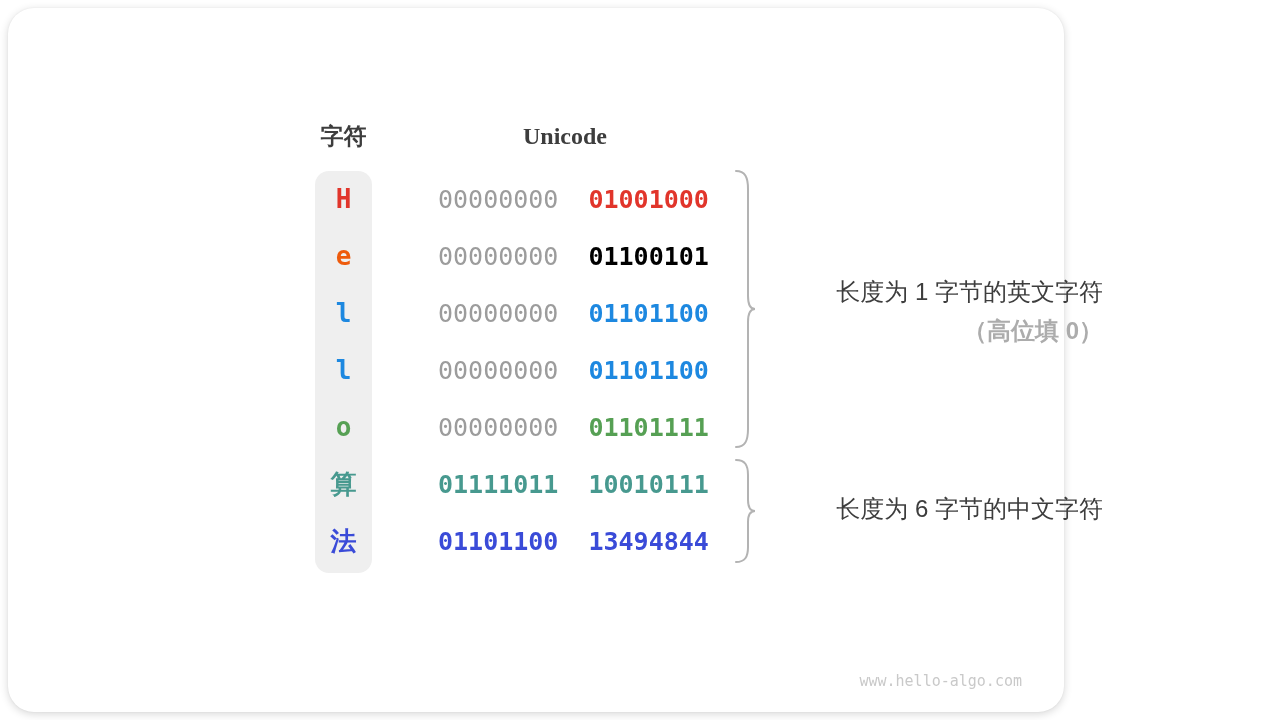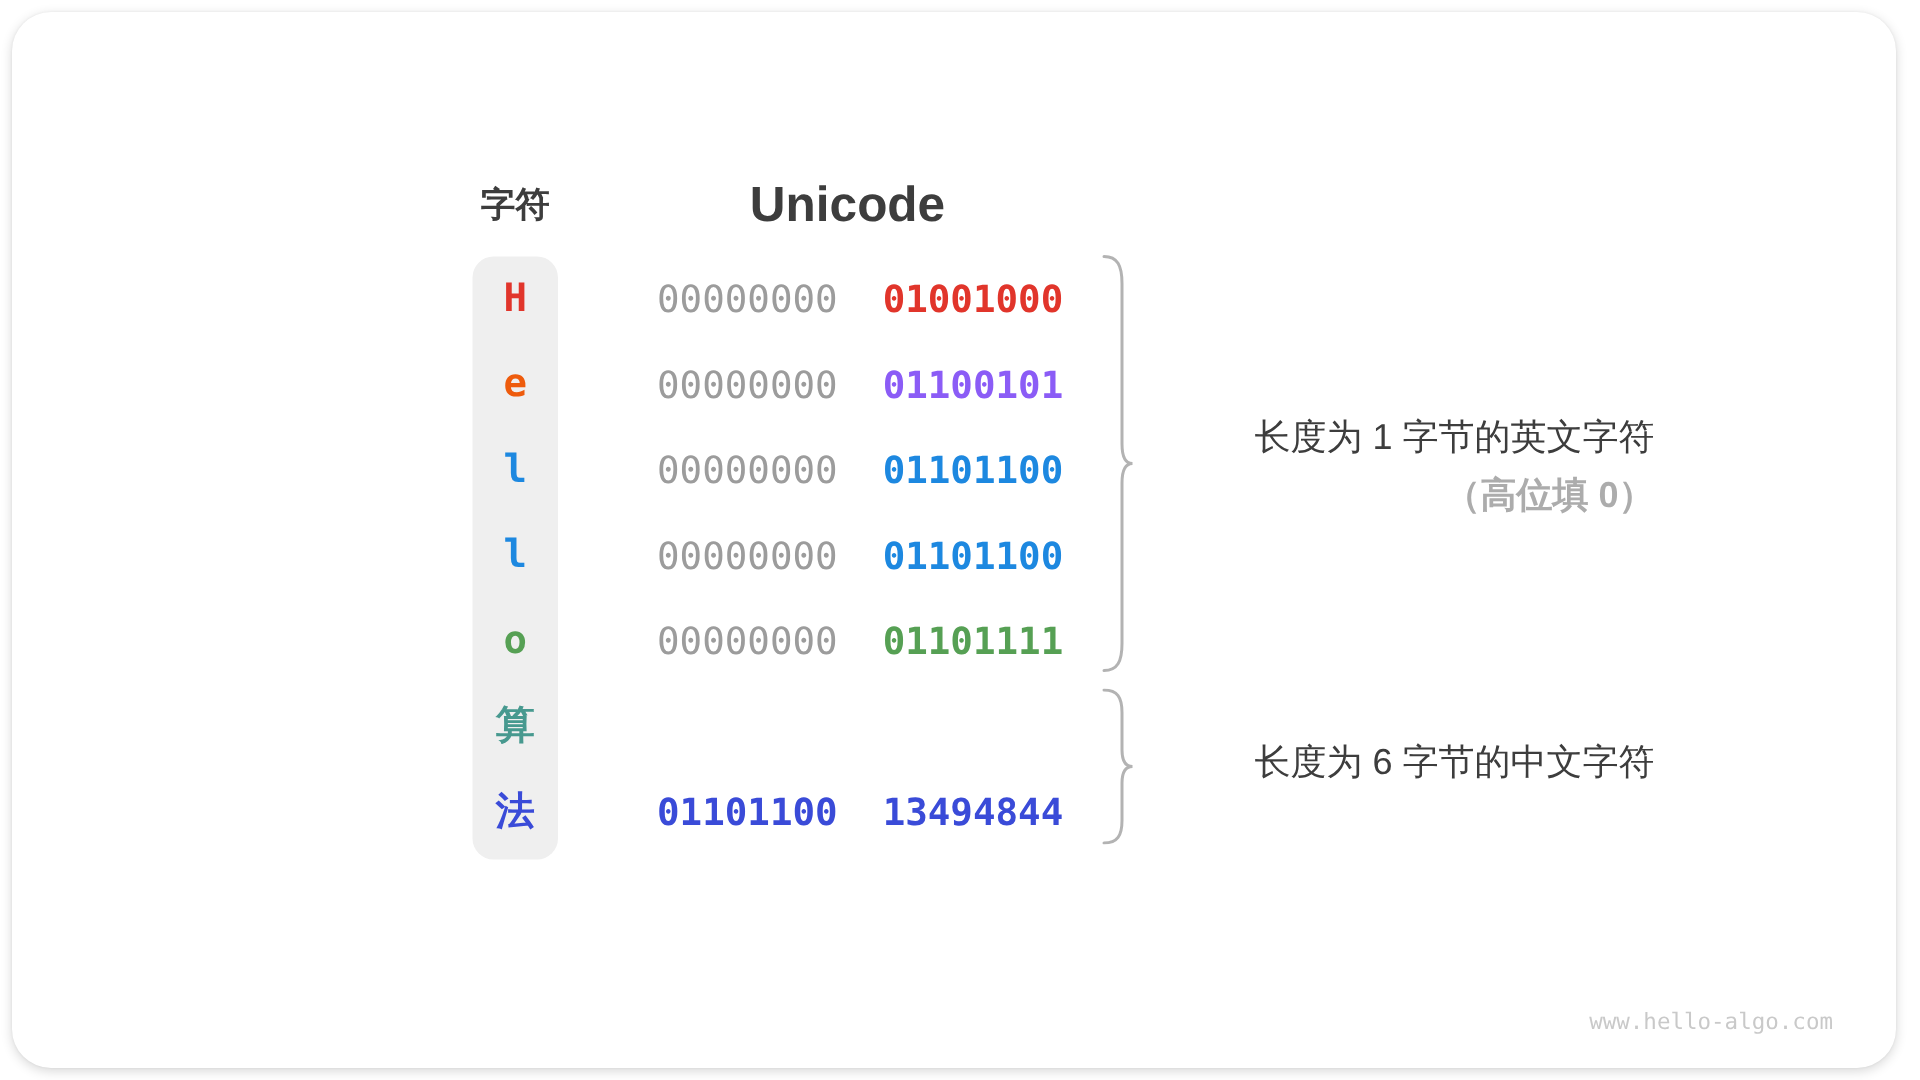--- a/index.html
+++ b/index.html
@@ -7,43 +7,43 @@
     padding: 0;
     width: 1280px;
     height: 720px;
     background: #ffffff;
     font-family: "Liberation Sans", sans-serif;
     overflow: hidden;
   }
   .card {
     position: absolute;
     left: 8px; top: 8px;
-    width: 1256px; height: 704px;
+    width: 1056px; height: 704px;
     background: #ffffff;
     border-radius: 26px;
     box-shadow: 0 2px 8px rgba(0,0,0,0.16), 0 0 2px rgba(0,0,0,0.06);
   }
   .hdr-char {
     position: absolute;
     left: 307px; top: 113px;
     width: 57px; height: 30px;
     line-height: 30px;
     text-align: center;
     font-size: 23px;
     font-weight: bold;
     color: #3d3d3d;
   }
   .hdr-unicode {
     position: absolute;
     left: 430px; top: 112px;
     width: 254px; height: 32px;
     line-height: 32px;
     text-align: center;
-    font-family: Liberation Sans, sans-serif;
-    font-size: 33px;
+    font-family: Liberation Serif, serif;
+    font-size: 24px;
     font-weight: bold;
     color: #3d3d3d;
   }
   .char-pill {
     position: absolute;
     left: 307px; top: 163px;
     width: 57px; height: 402px;
     border-radius: 14px;
   }
   .row {
@@ -112,21 +112,21 @@
     <span class="bytes">
       <span class="b1" style="color: rgb(156, 156, 156);">00000000</span>
       <span class="b2" style="color: rgb(225, 53, 43); text-align: right;">01001000</span>
     </span>
   </div>
 
   <div class="row" style="top:228px">
     <span class="cell-char" style="color: rgb(238, 91, 12);">e</span>
     <span class="bytes">
       <span class="b1" style="color: rgb(156, 156, 156);">00000000</span>
-      <span class="b2" style="color: #8b5cf6; text-align: center;">01100101</span>
+      <span class="b2" style="color: #000000; text-align: center;">01100101</span>
     </span>
   </div>
 
   <div class="row" style="top:285px">
     <span class="cell-char" style="color: rgb(29, 136, 224);">l</span>
     <span class="bytes">
       <span class="b1" style="color: rgb(156, 156, 156);">00000000</span>
       <span class="b2" style="color: rgb(29, 136, 224);">01101100</span>
     </span>
   </div>
@@ -142,20 +142,24 @@
   <div class="row" style="top:399px">
     <span class="cell-char" style="color: rgb(86, 160, 84);">o</span>
     <span class="bytes">
       <span class="b1" style="color: rgb(156, 156, 156);">00000000</span>
       <span class="b2" style="color: rgb(86, 160, 84);">01101111</span>
     </span>
   </div>
 
   <div class="row cn" style="top:456px">
     <span class="cell-char" style="color: rgb(71, 153, 143);">算</span>
+    <span class="bytes">
+      <span class="b1" style="color: rgb(71, 153, 143);">01111011</span>
+      <span class="b2" style="color: rgb(71, 153, 143);">10010111</span>
+    </span>
   </div>
 
   <div class="row cn" style="top:513px">
     <span class="cell-char" style="color: rgb(58, 75, 216);">法</span>
     <span class="bytes">
       <span class="b1" style="color: rgb(58, 75, 216);">01101100</span>
       <span class="b2" style="color: rgb(58, 75, 216);">13494844</span>
     </span>
   </div>
 

